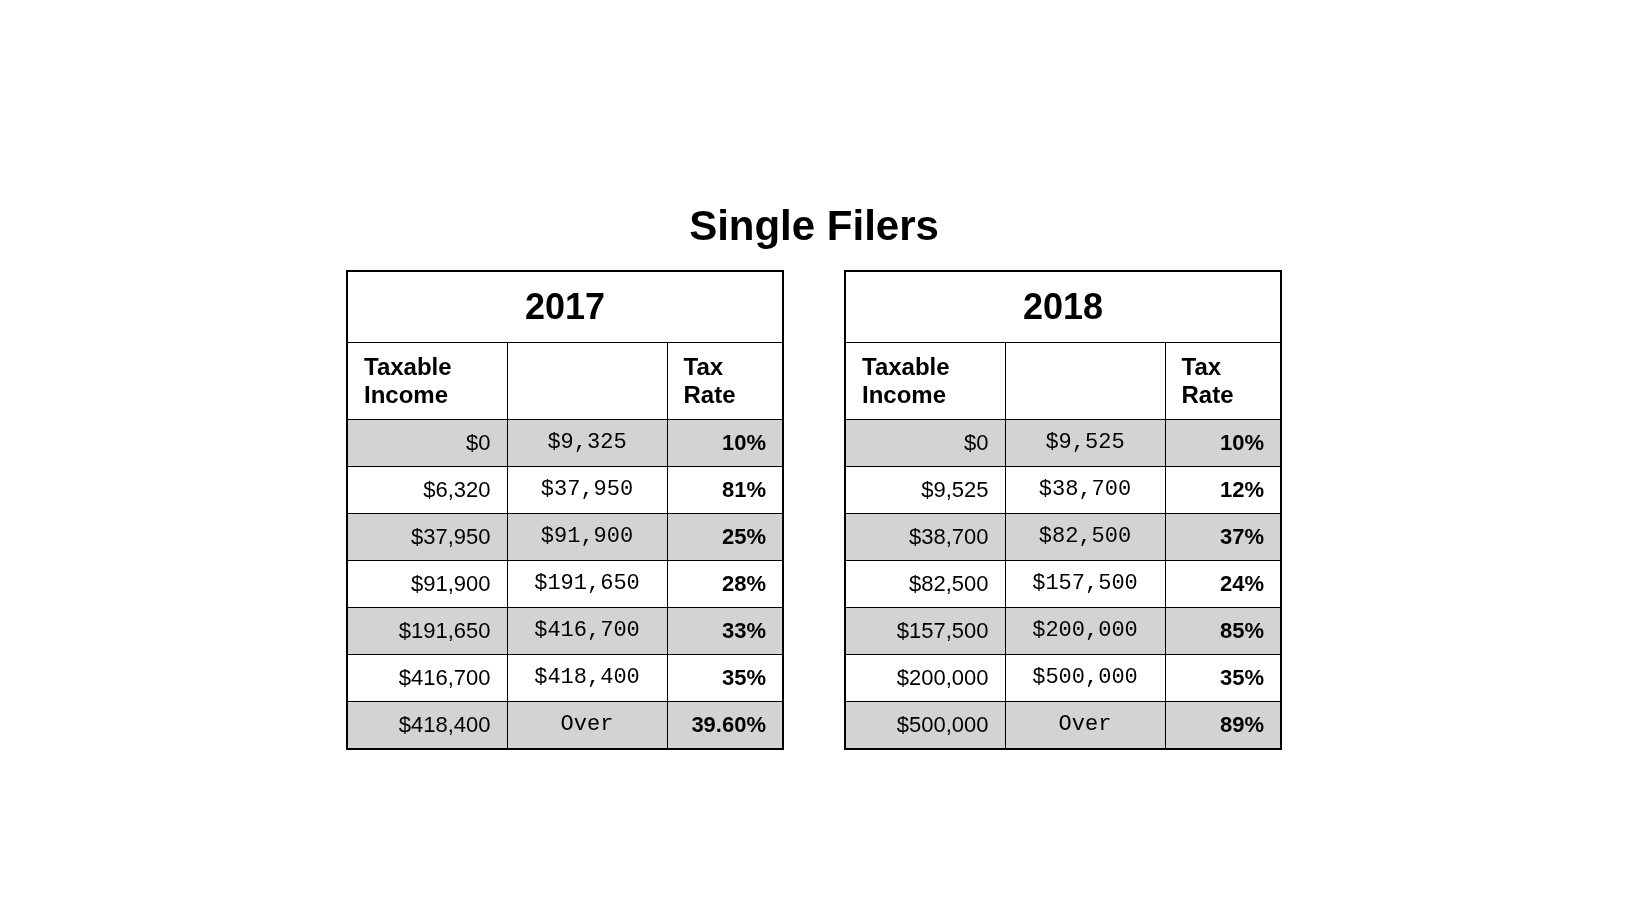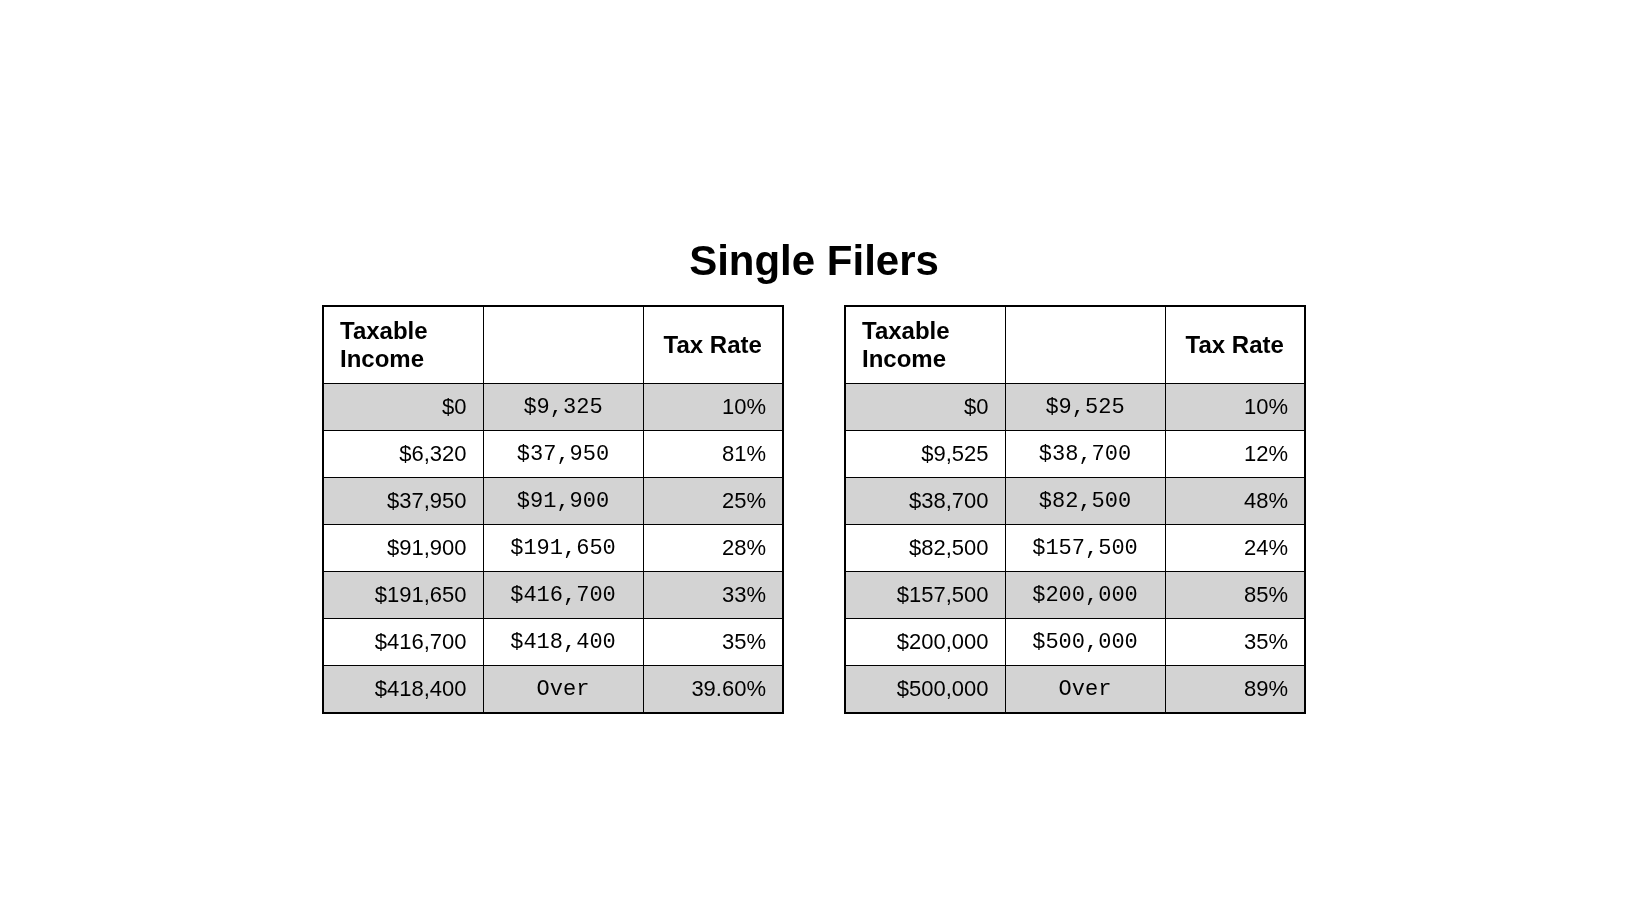--- a/index.html
+++ b/index.html
@@ -65,22 +65,22 @@
       text-align: left;
       width: 160px;
     }
 
     .tax-table .col-header-mid {
       text-align: center;
       width: 160px;
     }
 
     .tax-table .col-header-rate {
-      text-align: center;
-      width: 140px;
+      text-align: left;
+      width: 116px;
     }
 
     
     .tax-table tbody tr:nth-child(odd) td {
       background-color: #d3d3d3;
     }
 
     .tax-table tbody tr:nth-child(even) td {
       background-color: #ffffff;
     }
@@ -89,31 +89,35 @@
       text-align: right;
     }
 
     .tax-table td.cell-mid {
       text-align: center;
       font-family: Liberation Mono, monospace;
     }
 
     .tax-table td.cell-rate {
       text-align: right;
+      font-weight: bold;
     }
   </style>
 </head>
 <body>
 
 <h1 class="page-title">Single Filers</h1>
 
 <div class="tables-container">
 
   <table class="tax-table">
     <thead>
+      <tr>
+        <th colspan="3" class="year-header">2017</th>
+      </tr>
       <tr>
         <th class="col-header col-header-taxable">Taxable<br>Income</th>
         <th class="col-header col-header-mid"></th>
         <th class="col-header col-header-rate">Tax Rate</th>
       </tr>
     </thead>
     <tbody id="tbody-2017">
     <tr>
           <td class="cell-left">$0</td>
           <td class="cell-mid">$9,325</td>
@@ -148,40 +152,43 @@
           <td class="cell-left">$418,400</td>
           <td class="cell-mid">Over</td>
           <td class="cell-rate">39.60%</td>
         </tr>
       </tbody>
   </table>
 
   <table class="tax-table">
     <thead>
       <tr>
+        <th colspan="3" class="year-header">2018</th>
+      </tr>
+      <tr>
         <th class="col-header col-header-taxable">Taxable<br>Income</th>
         <th class="col-header col-header-mid"></th>
         <th class="col-header col-header-rate">Tax Rate</th>
       </tr>
     </thead>
     <tbody id="tbody-2018">
     <tr>
           <td class="cell-left">$0</td>
           <td class="cell-mid">$9,525</td>
           <td class="cell-rate">10%</td>
         </tr>
         <tr>
           <td class="cell-left">$9,525</td>
           <td class="cell-mid">$38,700</td>
           <td class="cell-rate">12%</td>
         </tr>
         <tr>
           <td class="cell-left">$38,700</td>
           <td class="cell-mid">$82,500</td>
-          <td class="cell-rate">48%</td>
+          <td class="cell-rate">37%</td>
         </tr>
         <tr>
           <td class="cell-left">$82,500</td>
           <td class="cell-mid">$157,500</td>
           <td class="cell-rate">24%</td>
         </tr>
         <tr>
           <td class="cell-left">$157,500</td>
           <td class="cell-mid">$200,000</td>
           <td class="cell-rate">85%</td>

